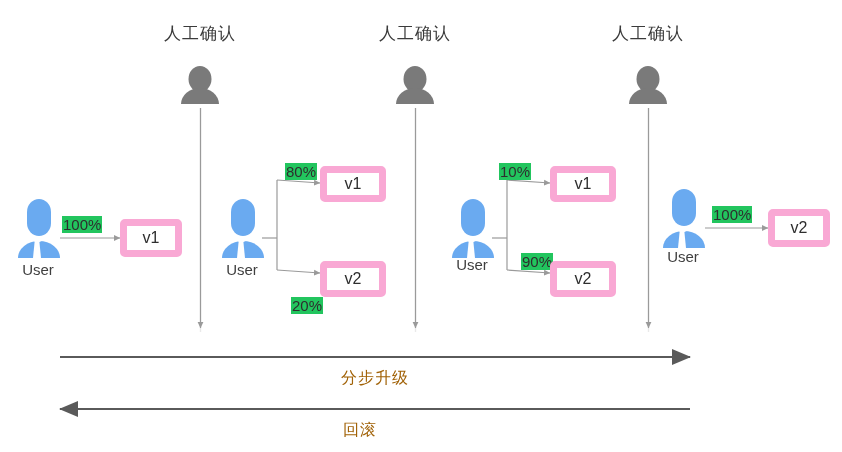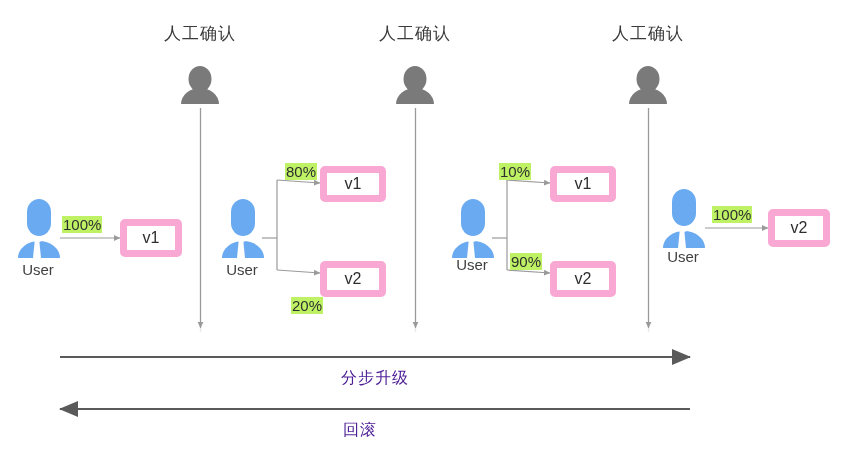--- a/index.html
+++ b/index.html
@@ -30,26 +30,26 @@
     border:7px solid #f9a8d4;
     border-radius:5px;
     background:#ffffff;
     font-size:16px;color:#2e2e2e;
     display:flex;align-items:center;justify-content:center;
   }
   .pct{
     position:absolute;
     font-size:15px;color:#2e2e2e;
     white-space:nowrap;
-    background:#bef264;
+    background:#22c55e;
     padding:0 1px;
   }
   .flow-label{
     position:absolute;
-    font-size:16px;color:#4c1d95;
+    font-size:16px;color:#a16207;
     white-space:nowrap;
     transform:translateX(-50%);
     letter-spacing:1px;
   }
 </style>
 </head>
 <body>
 
 <div id="canvas">
 
@@ -158,21 +158,21 @@
   <div class="pct" style="left:62px;top:216px;">100%</div>
   <div class="vbox" style="left:120px;top:219px;width:62px;height:38px;">v1</div>
 
   <div class="pct" style="left:285px;top:163px;">80%</div>
   <div class="vbox" style="left:320px;top:166px;width:66px;height:36px;">v1</div>
   <div class="pct" style="left:291px;top:253px;margin-top:44px;">20%</div>
   <div class="vbox" style="left:320px;top:261px;width:66px;height:36px;">v2</div>
 
   <div class="pct" style="left:499px;top:163px;">10%</div>
   <div class="vbox" style="left:550px;top:166px;width:66px;height:36px;">v1</div>
-  <div class="pct" style="left:510px;top:253px;">90%</div>
+  <div class="pct" style="left:521px;top:253px;">90%</div>
   <div class="vbox" style="left:550px;top:261px;width:66px;height:36px;">v2</div>
 
   <div class="pct" style="left:712px;top:206px;">100%</div>
   <div class="vbox" style="left:768px;top:209px;width:62px;height:38px;">v2</div>
 
   <div class="flow-label" style="left:375px;top:368px;">分步升级</div>
   <div class="flow-label" style="left:360px;top:420px;">回滚</div>
 
 </div>
 

